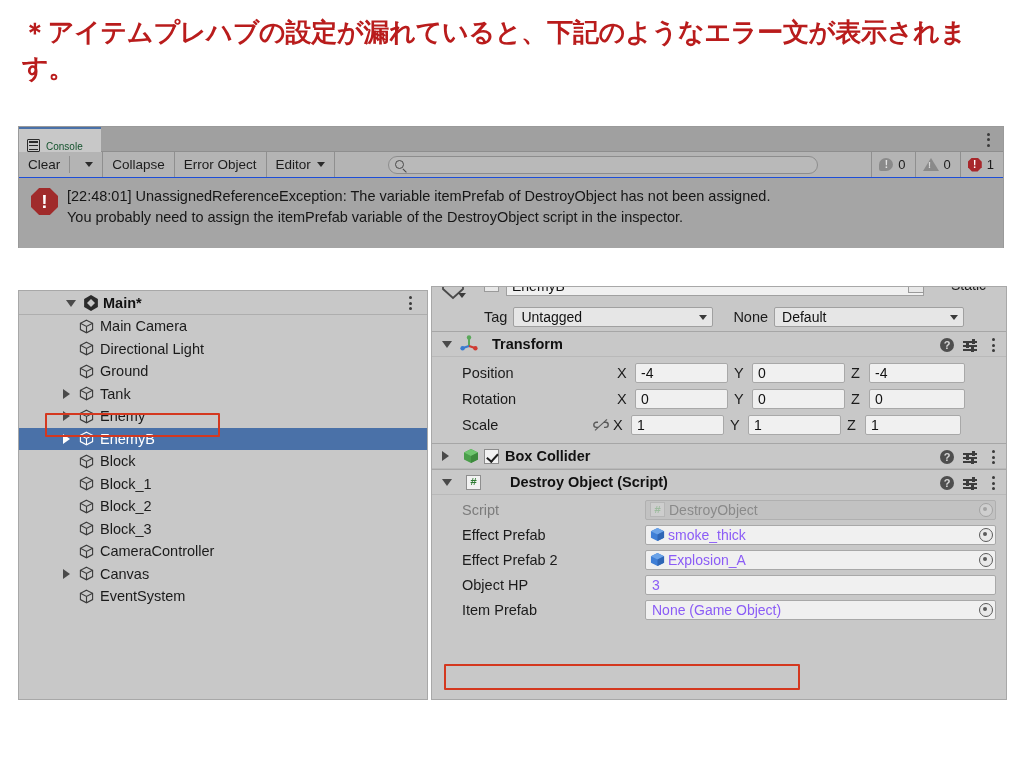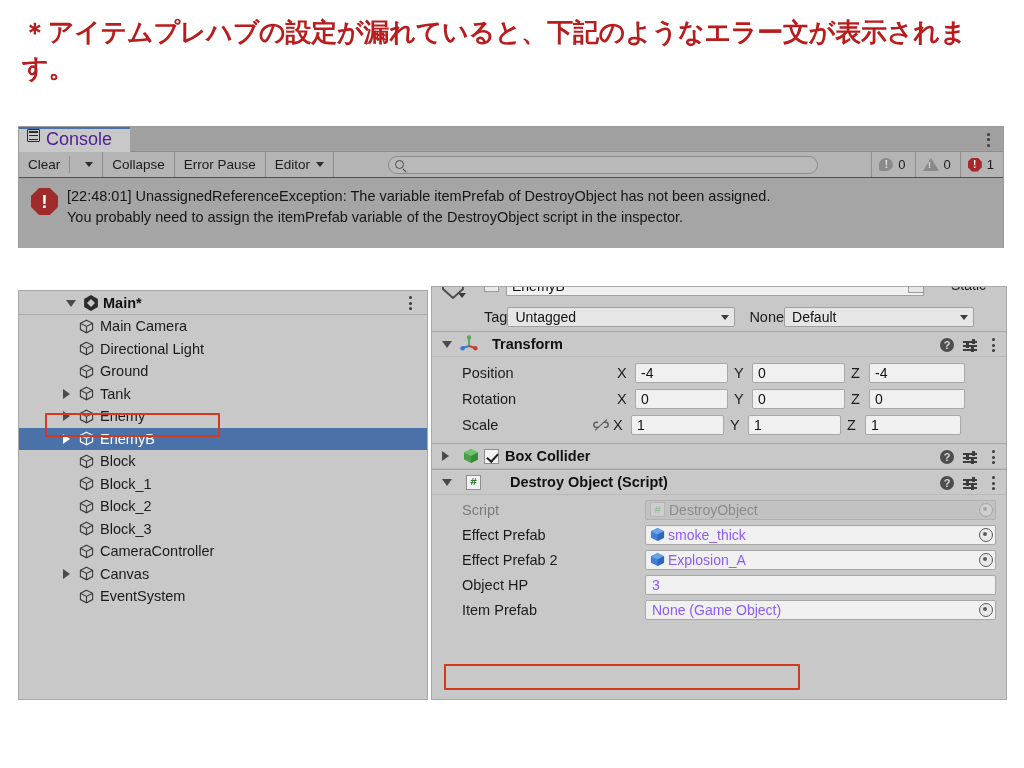--- a/index.html
+++ b/index.html
@@ -34,22 +34,22 @@
     height: 25px;
     background: #a0a0a0;
     border-bottom: 1px solid #8e8e8e;
   }
   .console-tab {
     position: absolute; left: 0; top: 0;
     height: 25px;
     padding: 0 18px 0 8px;
     background: #c8c8c8;
     border-top: 2px solid #4a71a8;
-    display: flex; align-items: flex-start; gap: 6px;
-    font-size: 18px; color: #4c1d95;
+    display: flex; align-items: flex-end; gap: 6px;
+    font-size: 10px; color: #14532d;
   }
   .tab-icon {
     width: 13px; height: 13px;
     display: flex; flex-direction: column; justify-content: space-between;
     padding: 1px;
     border: 1.3px solid #2b2b2b;
     border-radius: 1px;
   }
   .tab-icon i { display: block; height: 1.5px; background: #2b2b2b; }
   .kebab {
@@ -287,33 +287,34 @@
     position: absolute; left: 26px; top: 6px;
     width: 0; height: 0;
     border-left: 4px solid transparent;
     border-right: 4px solid transparent;
     border-top: 5px solid #3c3c3c;
   }
 
   .taglayer {
     display: flex; align-items: center;
     height: 28px; padding: 0 10px 0 52px;
+    gap: 6px;
     font-size: 14.5px; color: #1b1b1b;
   }
   .dd {
     height: 20px;
     background: #e6e6e6;
     border: 1px solid #a0a0a0;
     border-radius: 2px;
     display: flex; align-items: center; justify-content: space-between;
     padding: 0 5px 0 7px;
     font-size: 14px; color: #111;
   }
   .dd .caret { margin-left: 10px; border-top-color: #3a3a3a; }
-  #tag-dd { width: 228px; }
+  #tag-dd { width: 200px; }
   #layer-dd { width: 190px; }
 
   .comp-header {
     display: flex; align-items: center;
     height: 26px;
     background: #c8c8c8;
     border-top: 1px solid #a6a6a6;
     border-bottom: 1px solid #b9b9b9;
     padding-left: 10px;
     font-size: 14.5px; font-weight: bold; color: #111;
@@ -460,21 +461,21 @@
         <span>Clear</span>
       </div>
       <div class="tb-split"></div>
       <div class="tb-btn">
         <span class="caret"></span>
       </div>
       <div class="tb-btn">
         <span>Collapse</span>
       </div>
       <div class="tb-btn">
-        <span>Error Pause</span>
+        <span>Error Object</span>
       </div>
       <div class="tb-btn">
         <span>Editor</span>
         <span class="caret"></span>
       </div>
       <div class="tb-spacer"></div>
       <div class="search-wrap">
         <div class="search-box">
           <span class="mag"></span>
         </div>

